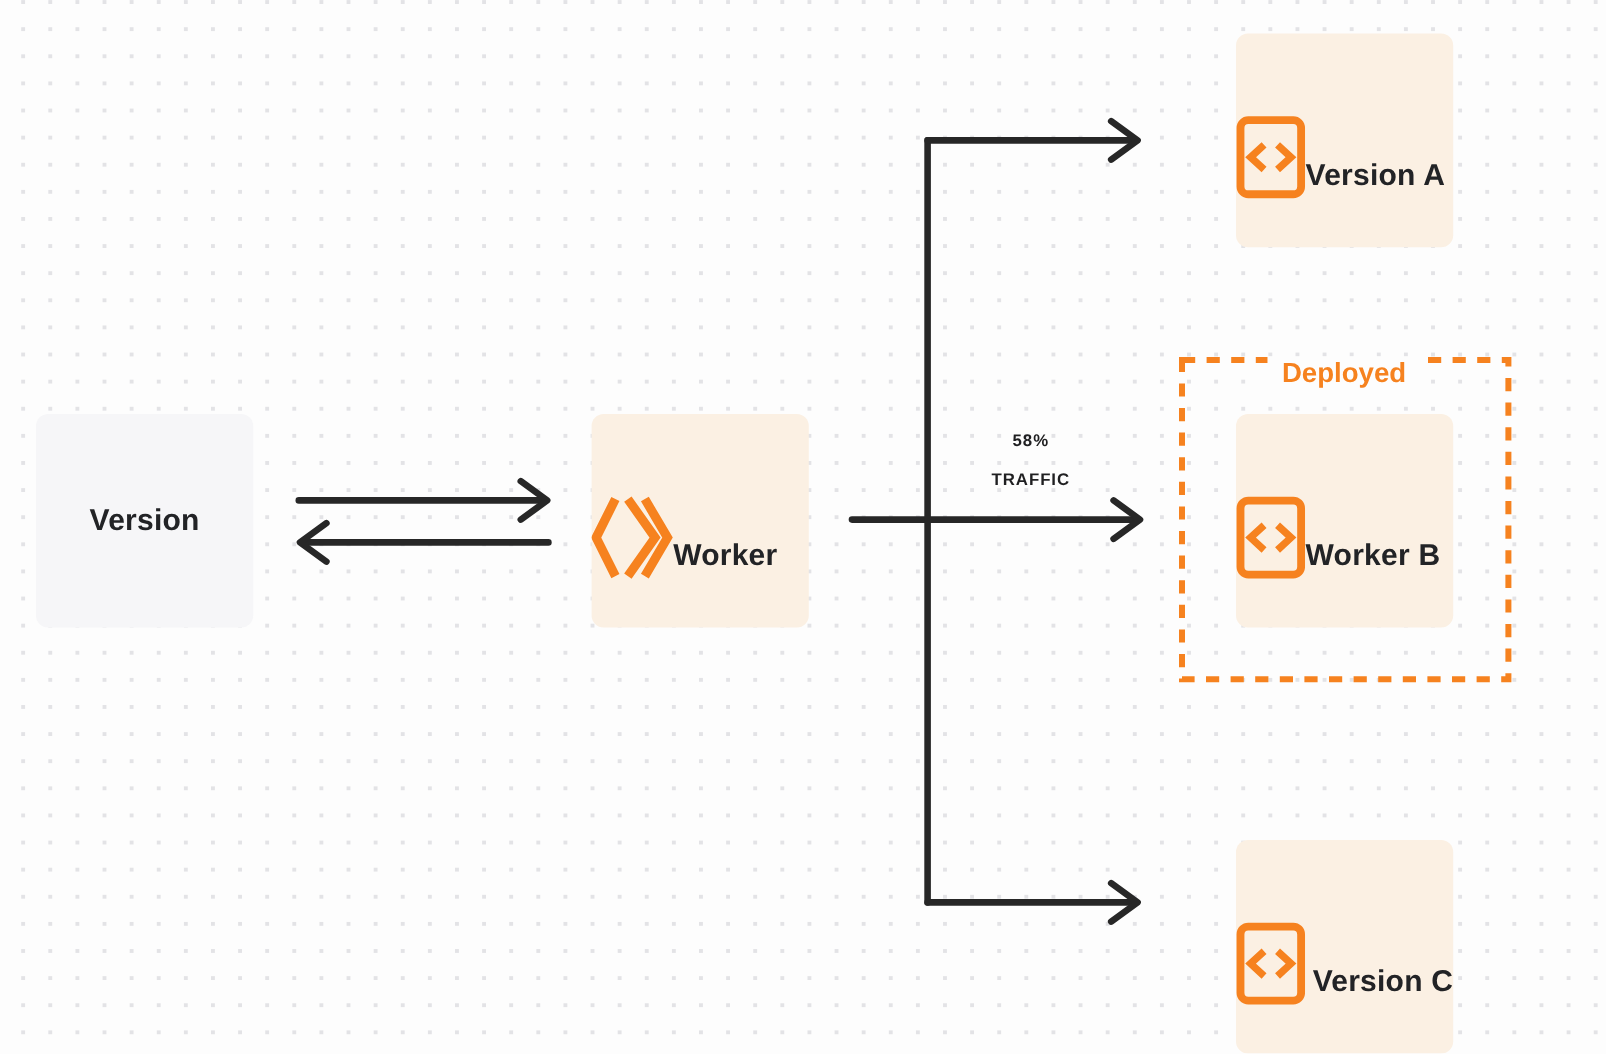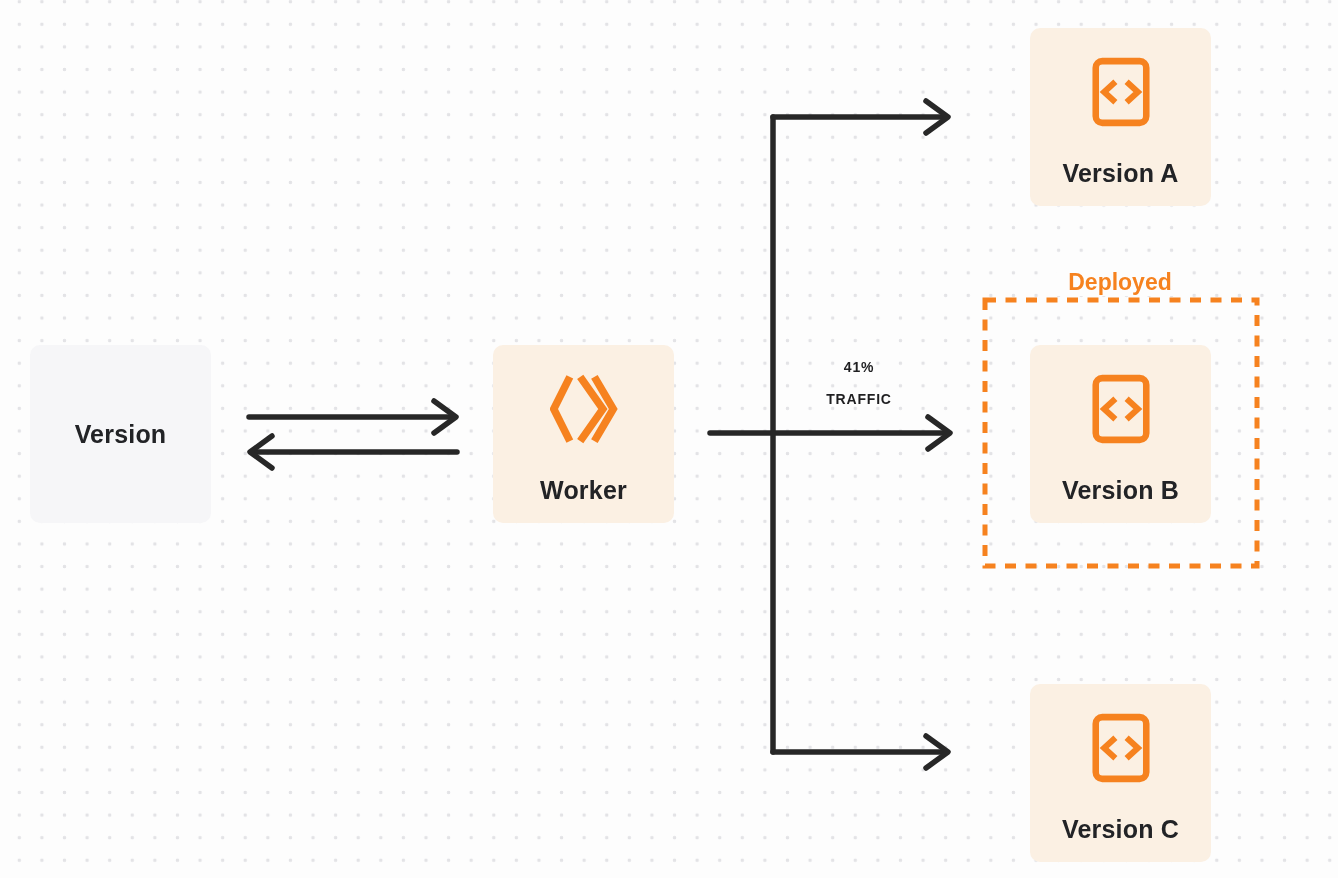--- a/index.html
+++ b/index.html
@@ -21,43 +21,43 @@
     position: absolute;
     left: 0; top: 0;
     width: 1338px; height: 878px;
   }
   .node {
     position: absolute;
     width: 181px;
     height: 178px;
     border-radius: 10px;
     display: flex;
-    flex-direction: column;
+    flex-direction: row;
     align-items: center;
   }
   .node.cream { background: #fbf0e3; padding-top: 28px; box-sizing: border-box; }
   .node.gray  { background: #f6f6f8; justify-content: center; }
   .node-label {
     font-size: 25px;
     font-weight: 700;
     color: #222326;
     line-height: 30px;
     letter-spacing: 0.2px;
   }
   .cream .node-label { margin-top: 30px; }
   .client-box   { left: 30px;  top: 345px; }
   .worker-box   { left: 493px; top: 345px; text-align: center; }
   .version-a    { left: 1030px; top: 28px; }
   .version-b    { left: 1030px; top: 345px; }
-  .version-c    { left: 1030px; top: 684px; }
+  .version-c    { left: 1030px; top: 700px; justify-content: space-between; }
   .icon-wrap { height: 72px; display: flex; align-items: center; justify-content: center; }
   .deployed-label {
     position: absolute;
     left: 1120px;
-    top: 269px;
+    top: 297px;
     transform: translateX(-50%);
     background: #fdfdfd;
     padding: 0 12px;
     font-size: 23px;
     font-weight: 700;
     color: #f6821f;
     line-height: 27px;
     white-space: nowrap;
   }
   .traffic-label {
@@ -135,36 +135,36 @@
   <div class="node cream version-b">
     <div class="icon-wrap">
       <svg width="58" height="70" viewBox="0 0 62 74" fill="none">
         <rect x="4" y="4" width="54" height="66" rx="7" stroke="#F6821F" stroke-width="7"></rect>
         <g stroke="#F6821F" stroke-width="6.5" stroke-linejoin="miter">
           <polyline points="25,26 13,37 25,48"></polyline>
           <polyline points="37,26 49,37 37,48"></polyline>
         </g>
       </svg>
     </div>
-    <div class="node-label">Version B</div>
+    <div class="node-label">Worker B</div>
   </div>
 
   <div class="node cream version-c">
     <div class="icon-wrap">
       <svg width="58" height="70" viewBox="0 0 62 74" fill="none">
         <rect x="4" y="4" width="54" height="66" rx="7" stroke="#F6821F" stroke-width="7"></rect>
         <g stroke="#F6821F" stroke-width="6.5" stroke-linejoin="miter">
           <polyline points="25,26 13,37 25,48"></polyline>
           <polyline points="37,26 49,37 37,48"></polyline>
         </g>
       </svg>
     </div>
     <div class="node-label">Version C</div>
   </div>
 
   <div class="deployed-label">Deployed</div>
 
   <div class="traffic-label">
-    <div>41%</div>
+    <div>58%</div>
     <div>TRAFFIC</div>
   </div>
 
 </div>
 
 </body></html>

